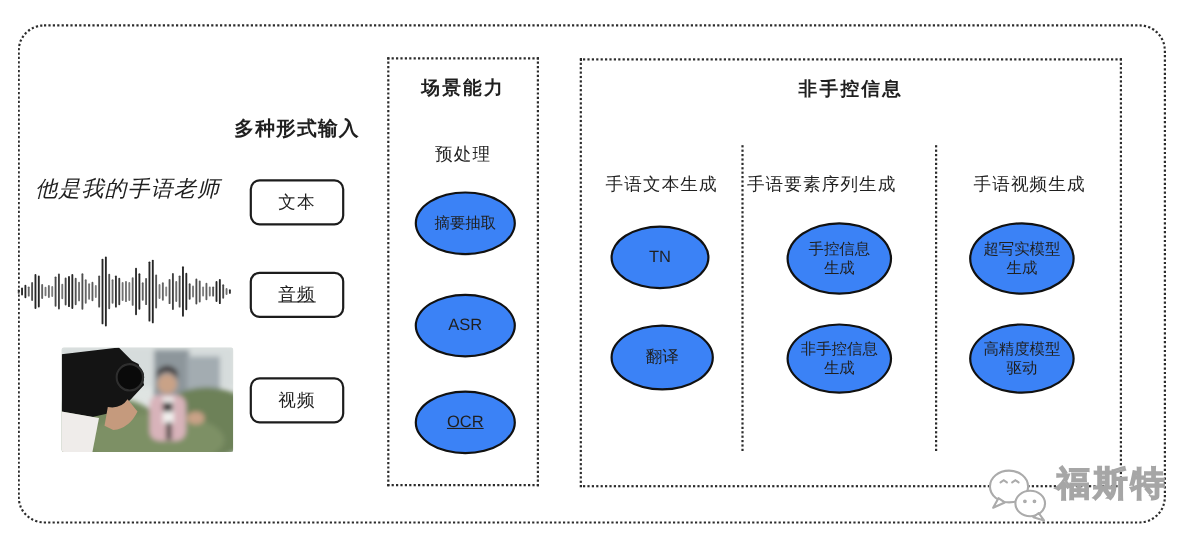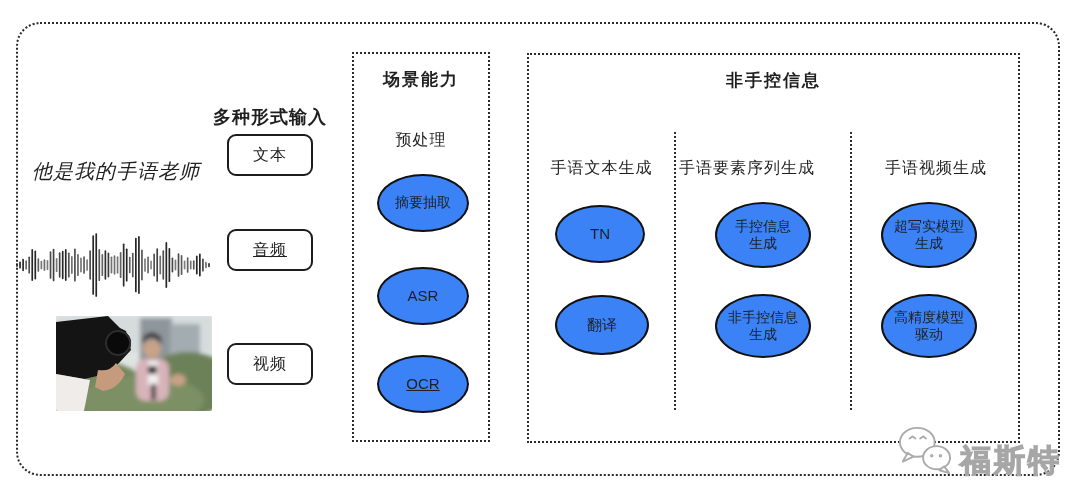--- a/index.html
+++ b/index.html
@@ -29,22 +29,22 @@
   .video-thumb {
     position:absolute; left:56px; top:316px; width:156px; height:95px;
     overflow:hidden; border-radius:2px; background:#dfe4e2;
   }
   .io-box {
     position:absolute; left:227px; width:86px; height:42px;
     border:2px solid #1c1c1c; border-radius:9px; background:#fff;
     display:flex; align-items:center; justify-content:center;
     font-size:16px; letter-spacing:1px;
   }
-  .io-box.t1 { top:134px; }
-  .io-box.t2 { top:229px;text-decoration:underline; }
+  .io-box.t1 { top:163px; }
+  .io-box.t2 { top:247px;text-decoration:underline; }
   .io-box.t3 { top:343px; }
 
   
   .cap-box {
     position:absolute; top:52px; height:390px;
     border:2px dotted #2b2b2b; background:transparent;
   }
   .scene-box { left:352px; width:138px; }
   .core-box  { left:527px; width:493px; top:53px; }
 
@@ -87,21 +87,21 @@
   .el-c1a { left:26px;  top:150px; width:90px; height:58px; font-size:15px; }
   .el-c1b { left:26px;  top:240px; width:94px; height:60px; font-size:15px; }
   .el-c2a { left:186px; top:147px; width:96px; height:66px; }
   .el-c2b { left:186px; top:239px; width:96px; height:64px; }
   .el-c3a { left:352px; top:147px; width:96px; height:66px; }
   .el-c3b { left:352px; top:239px; width:96px; height:64px; }
 
   
   .watermark {
     position:absolute; left:896px; top:424px; display:flex;
-    align-items:flex-end; z-index:5;
+    align-items:flex-start; z-index:5;
   }
   .watermark-text {
     font-size:31px; font-weight:bold; letter-spacing:3px;
     color:#d7d7d7; -webkit-text-stroke:1.2px #a6a6a6;
     margin-left:6px; line-height:1;
   }
 </style>
 </head>
 <body>
 

